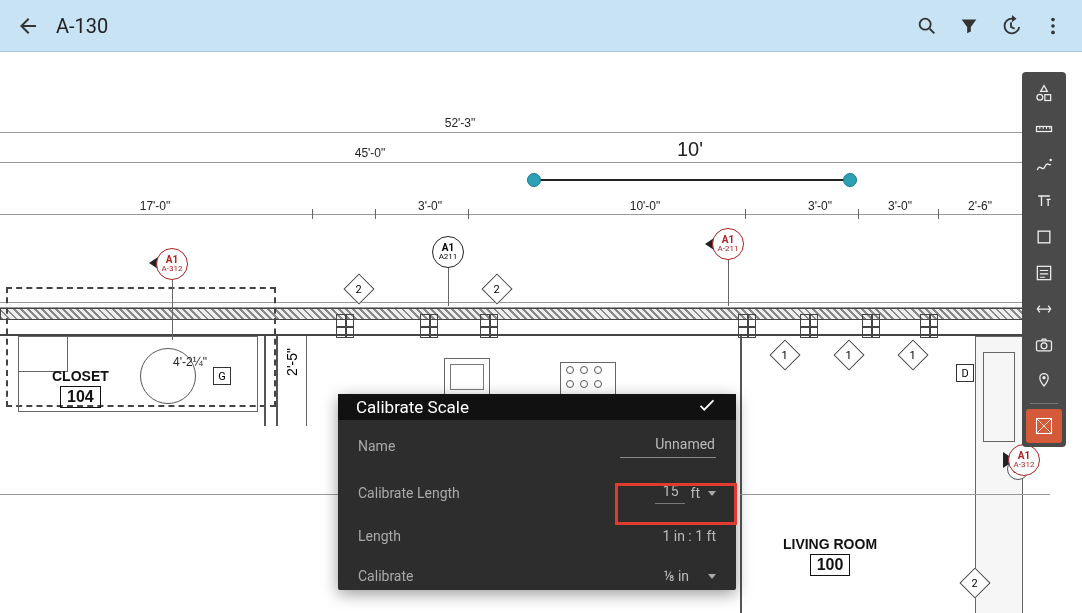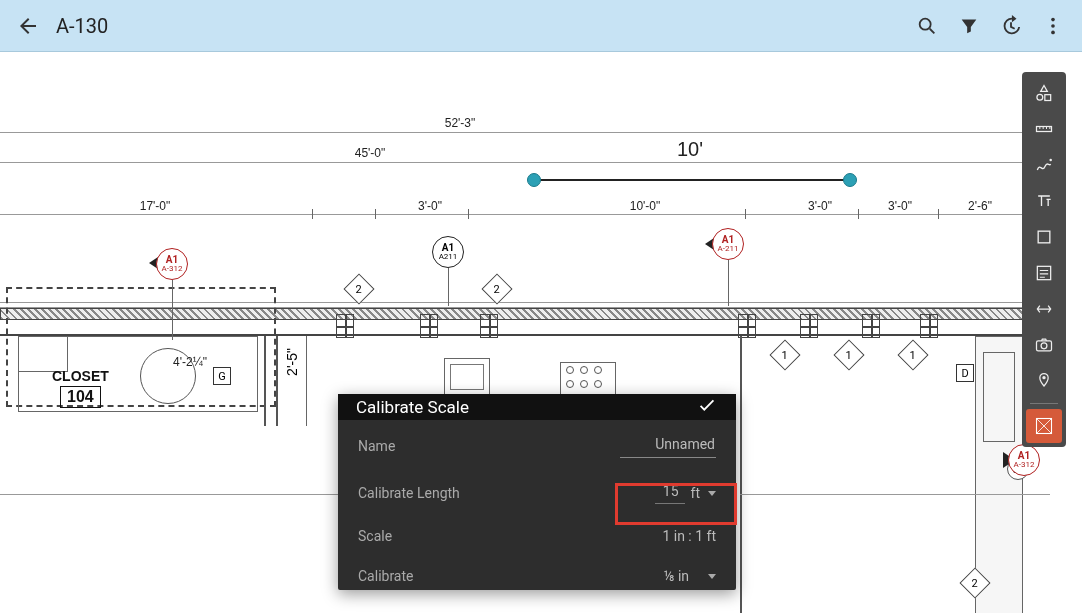--- a/index.html
+++ b/index.html
@@ -397,20 +397,24 @@
   <div class="vline" style="left:740px;top:284px;height:290px;width:2px;background:#555"></div>
   <div class="mullion" style="left:975px;top:284px;width:48px;height:290px"></div>
   <div class="thinwall" style="left:983px;top:300px;width:32px;height:90px"></div>
   <div class="sqtag" style="left:956px;top:312px">
       <span>D</span>
     </div>
   <div class="circle-tag" style="left:1007px;top:406px">
       <span>05</span>
     </div>
 
+  <div class="room-label" style="left:770px;top:484px;width:120px">
+    <span>LIVING ROOM</span><br>
+    <span class="room-num">100</span>
+  </div>
 
   <div class="hline thin" style="left:0;top:442px;width:340px"></div>
   <div class="hline thin" style="left:740px;top:442px;width:310px"></div>
 
   <div class="flag-arrow" style="left:149px;top:203px;transform:scaleX(-1)"></div>
   <div class="bubble red" style="left:156px;top:196px">
     <span class="top">A1</span>
     <span class="bot">A-312</span>
   </div>
   <div class="vline" style="left:172px;top:228px;height:60px"></div>
@@ -535,21 +539,21 @@
     <span class="label">Calibrate Length</span>
     <span class="value dd">
       <span style="border-bottom:1px solid #777;padding:1px 6px 4px;min-width:30px;text-align:right">15</span>
       <span style="display:inline-flex;align-items:center;gap:8px">
         <span>ft</span>
         <span class="caret"></span>
       </span>
     </span>
   </div>
   <div class="panel-row">
-    <span class="label">Scale</span>
+    <span class="label">Length</span>
     <span class="value">1 in : 1 ft</span>
   </div>
   <div class="panel-row" style="padding-bottom:6px">
     <span class="label">Calibrate</span>
     <span class="value dd">
       <span>⅛ in</span>&nbsp;&nbsp;<span class="caret"></span>
     </span>
   </div>
 </div>
 

